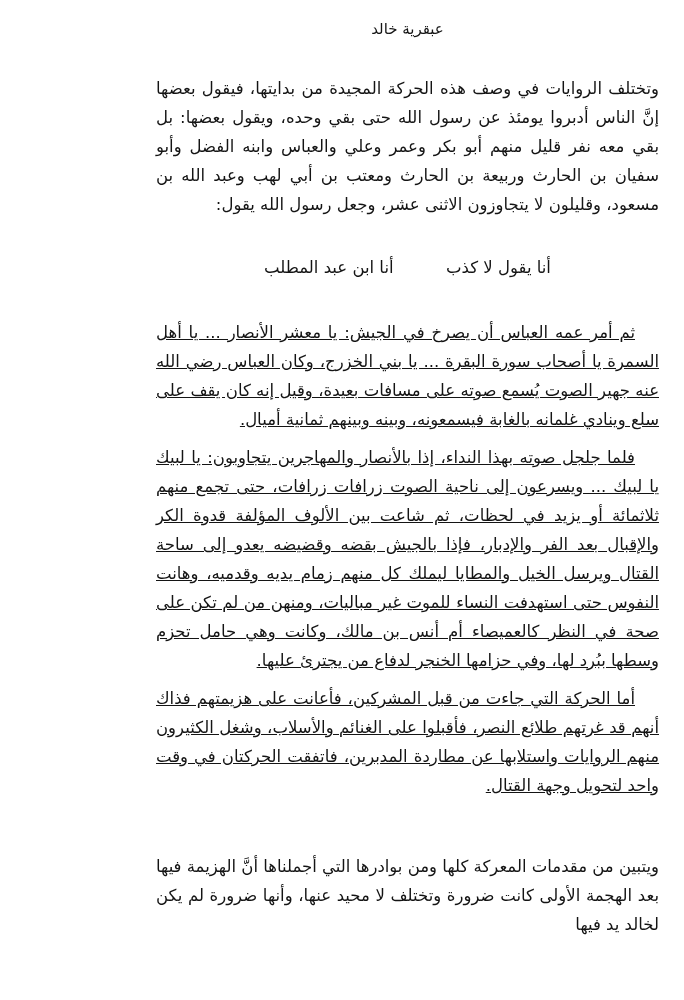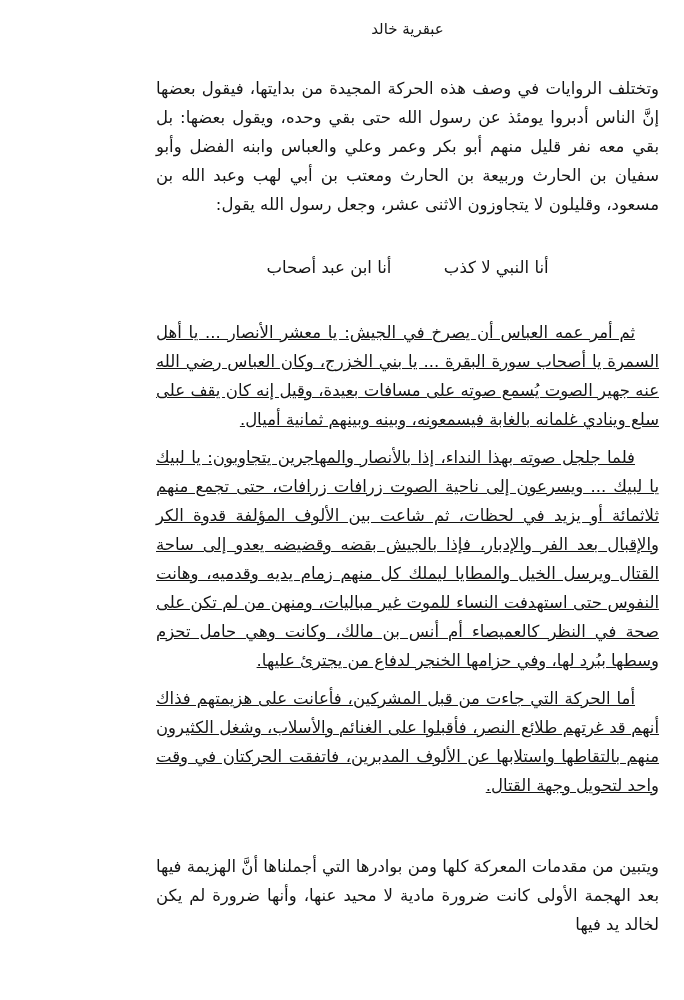--- a/index.html
+++ b/index.html
@@ -60,28 +60,28 @@
 
 <div class="page">
 
   <div class="page-title">عبقرية خالد</div>
 
   <div class="body-text">
 
     <p class="para">وتختلف الروايات في وصف هذه الحركة المجيدة من بدايتها، فيقول بعضها إنَّ الناس أدبروا يومئذ عن رسول الله حتى بقي وحده، ويقول بعضها: بل بقي معه نفر قليل منهم أبو بكر وعمر وعلي والعباس وابنه الفضل وأبو سفيان بن الحارث وربيعة بن الحارث ومعتب بن أبي لهب وعبد الله بن مسعود، وقليلون لا يتجاوزون الاثنى عشر، وجعل رسول الله يقول:</p>
 
     <div class="verse">
-      <span>أنا النبي لا كذب</span>
+      <span>أنا يقول لا كذب</span>
       <span class="verse-gap"></span>
-      <span>أنا ابن عبد أصحاب</span>
+      <span>أنا ابن عبد المطلب</span>
     </div>
 
     <p class="para indent">ثم أمر عمه العباس أن يصرخ في الجيش: يا معشر الأنصار ... يا أهل السمرة يا أصحاب سورة البقرة ... يا بني الخزرج، وكان العباس رضي الله عنه جهير الصوت يُسمع صوته على مسافات بعيدة، وقيل إنه كان يقف على سلع وينادي غلمانه بالغابة فيسمعونه، وبينه وبينهم ثمانية أميال.</p>
 
     <p class="para indent">فلما جلجل صوته بهذا النداء، إذا بالأنصار والمهاجرين يتجاوبون: يا لبيك يا لبيك ... ويسرعون إلى ناحية الصوت زرافات زرافات، حتى تجمع منهم ثلاثمائة أو يزيد في لحظات، ثم شاعت بين الألوف المؤلفة قدوة الكر والإقبال بعد الفر والإدبار، فإذا بالجيش بقضه وقضيضه يعدو إلى ساحة القتال ويرسل الخيل والمطايا ليملك كل منهم زمام يديه وقدميه، وهانت النفوس حتى استهدفت النساء للموت غير مباليات، ومنهن من لم تكن على صحة في النظر كالعميصاء أم أنس بن مالك، وكانت وهي حامل تحزم وسطها ببُرد لها، وفي حزامها الخنجر لدفاع من يجترئ عليها.</p>
 
 
-    <p class="para indent">أما الحركة التي جاءت من قبل المشركين، فأعانت على هزيمتهم فذاك أنهم قد غرتهم طلائع النصر، فأقبلوا على الغنائم والأسلاب، وشغل الكثيرون منهم بالتقاطها واستلابها عن الألوف المدبرين، فاتفقت الحركتان في وقت واحد لتحويل وجهة القتال.</p>
+    <p class="para indent">أما الحركة التي جاءت من قبل المشركين، فأعانت على هزيمتهم فذاك أنهم قد غرتهم طلائع النصر، فأقبلوا على الغنائم والأسلاب، وشغل الكثيرون منهم الروايات واستلابها عن مطاردة المدبرين، فاتفقت الحركتان في وقت واحد لتحويل وجهة القتال.</p>
 
-    <p class="para section-break">ويتبين من مقدمات المعركة كلها ومن بوادرها التي أجملناها أنَّ الهزيمة فيها بعد الهجمة الأولى كانت ضرورة مادية لا محيد عنها، وأنها ضرورة لم يكن لخالد يد فيها</p>
+    <p class="para section-break">ويتبين من مقدمات المعركة كلها ومن بوادرها التي أجملناها أنَّ الهزيمة فيها بعد الهجمة الأولى كانت ضرورة وتختلف لا محيد عنها، وأنها ضرورة لم يكن لخالد يد فيها</p>
 
   </div>
 </div>
 
 </body></html>

